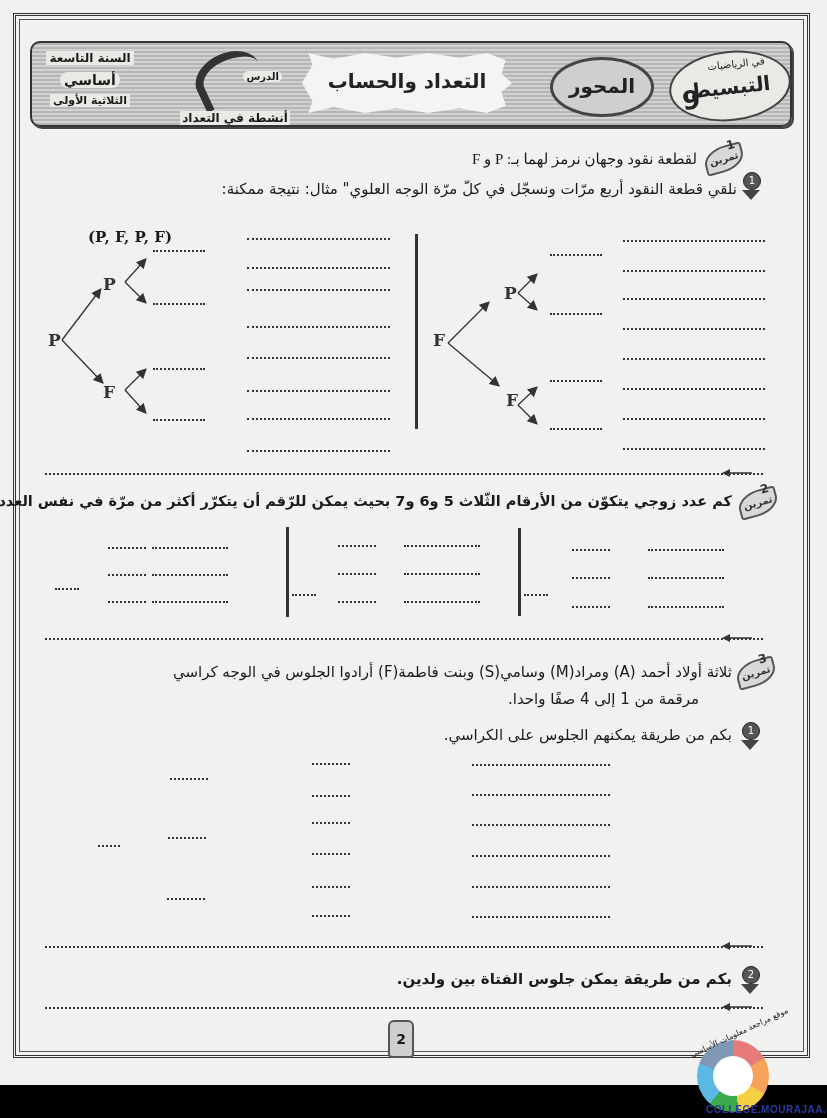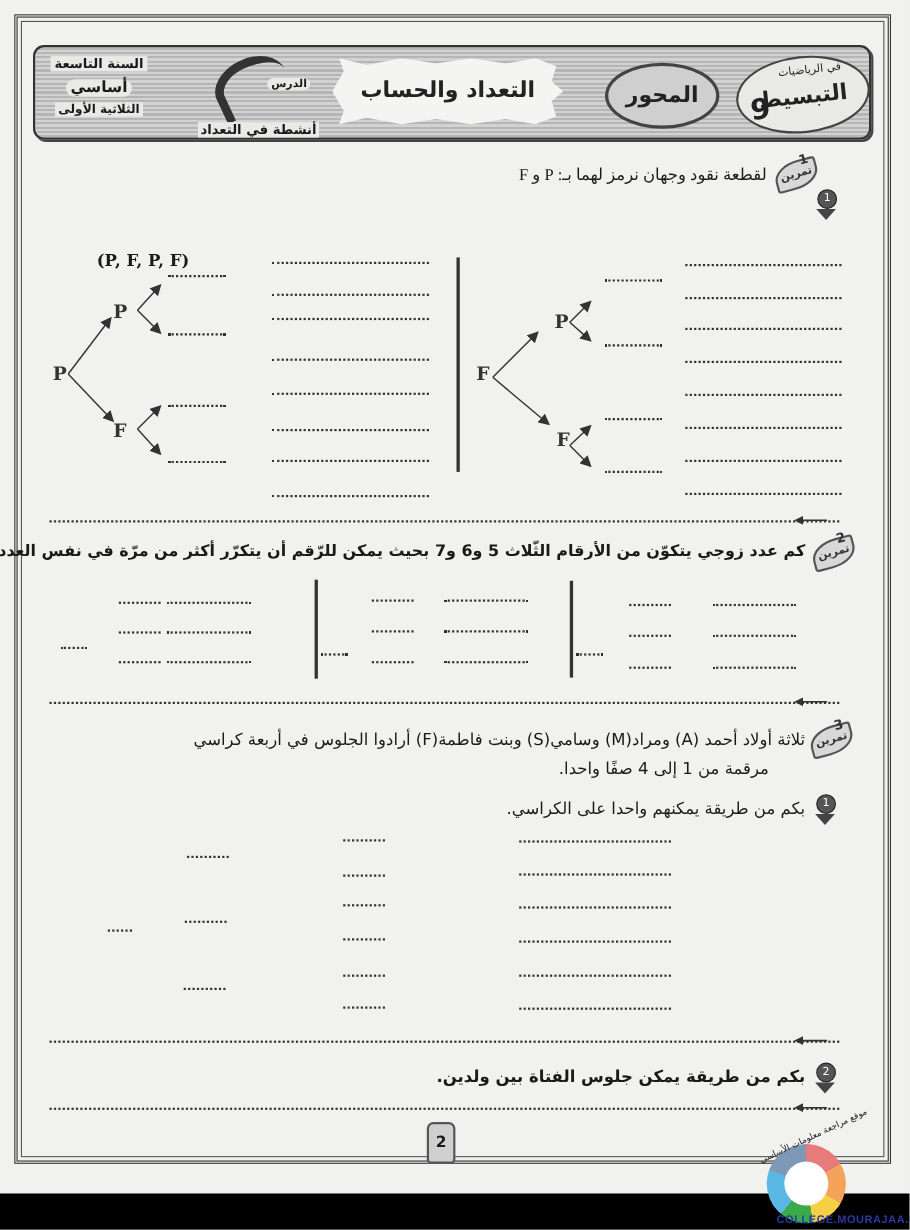--- a/index.html
+++ b/index.html
@@ -81,20 +81,21 @@
   <div class="leaf" style="left:704px; top:146px;">
     <span class="n">1</span>
     <span>تمرين</span>
   </div>
   <div class="txt" style="right:130px; top:150px;font-family:Liberation Serif, serif;">لقطعة نقود وجهان نرمز لهما بـ: P و F</div>
 
   <div class="qicon" style="left:743px; top:172px;">
     <div class="c">1</div>
     <div class="a"></div>
   </div>
+  <div class="txt" style="right:90px; top:180px;">نلقي قطعة النقود أربع مرّات ونسجّل في كلّ مرّة الوجه العلوي" مثال: نتيجة ممكنة:</div>
   <span class="txt latin" style="left:88px; top:180px; font-size:15px;">(P, F, P, F)</span>
 
   <svg class="arrowline" style="left:40px; top:240px;" width="130" height="200">
     <defs>
         <marker id="ah" markerWidth="8" markerHeight="8" refX="6" refY="4" orient="auto">
           <path d="M0,0 L8,4 L0,8 z" fill="#333"></path>
         </marker>
       </defs>
     <line x1="22" y1="100" x2="60" y2="50" stroke="#333" stroke-width="1.3" marker-end="url(#ah)"></line>
     <line x1="22" y1="100" x2="62" y2="142" stroke="#333" stroke-width="1.3" marker-end="url(#ah)"></line>
@@ -189,28 +190,28 @@
   <div class="dots" style="left:45px; top:638px; width:718px;"></div>
   <svg class="ans-arrow" style="left:722px; top:633px;" width="30" height="10">
       <line x1="4" y1="5" x2="30" y2="5" stroke="#333" stroke-width="1.5"></line>
       <path d="M0,5 L8,1 L8,9 z" fill="#333"></path>
     </svg>
 
   <div class="leaf" style="left:736px; top:660px;">
     <span class="n">3</span>
     <span>تمرين</span>
   </div>
-  <div class="txt" style="right:95px; top:663px;">ثلاثة أولاد أحمد (A) ومراد(M) وسامي(S) وبنت فاطمة(F) أرادوا الجلوس في أربعة كراسي</div>
+  <div class="txt" style="right:95px; top:663px;">ثلاثة أولاد أحمد (A) ومراد(M) وسامي(S) وبنت فاطمة(F) أرادوا الجلوس في الوجه كراسي</div>
   <div class="txt" style="right:128px; top:690px;">مرقمة من 1 إلى 4 صفًا واحدا.</div>
 
   <div class="qicon" style="left:742px; top:722px;">
     <div class="c">1</div>
     <div class="a"></div>
   </div>
-  <div class="txt" style="right:95px; top:726px;">بكم من طريقة يمكنهم واحدا على الكراسي.</div>
+  <div class="txt" style="right:95px; top:726px;">بكم من طريقة يمكنهم الجلوس على الكراسي.</div>
 
   <div class="dots" style="left:170px; top:778px; width:38px;"></div>
   <div class="dots" style="left:168px; top:837px; width:38px;"></div>
   <div class="dots" style="left:167px; top:898px; width:38px;"></div>
   <div class="dots" style="left:98px; top:845px; width:22px;"></div>
   <div class="dots" style="left:312px; top:763px; width:38px;"></div>
   <div class="dots" style="left:312px; top:795px; width:38px;"></div>
   <div class="dots" style="left:312px; top:822px; width:38px;"></div>
   <div class="dots" style="left:312px; top:853px; width:38px;"></div>
   <div class="dots" style="left:312px; top:886px; width:38px;"></div>

